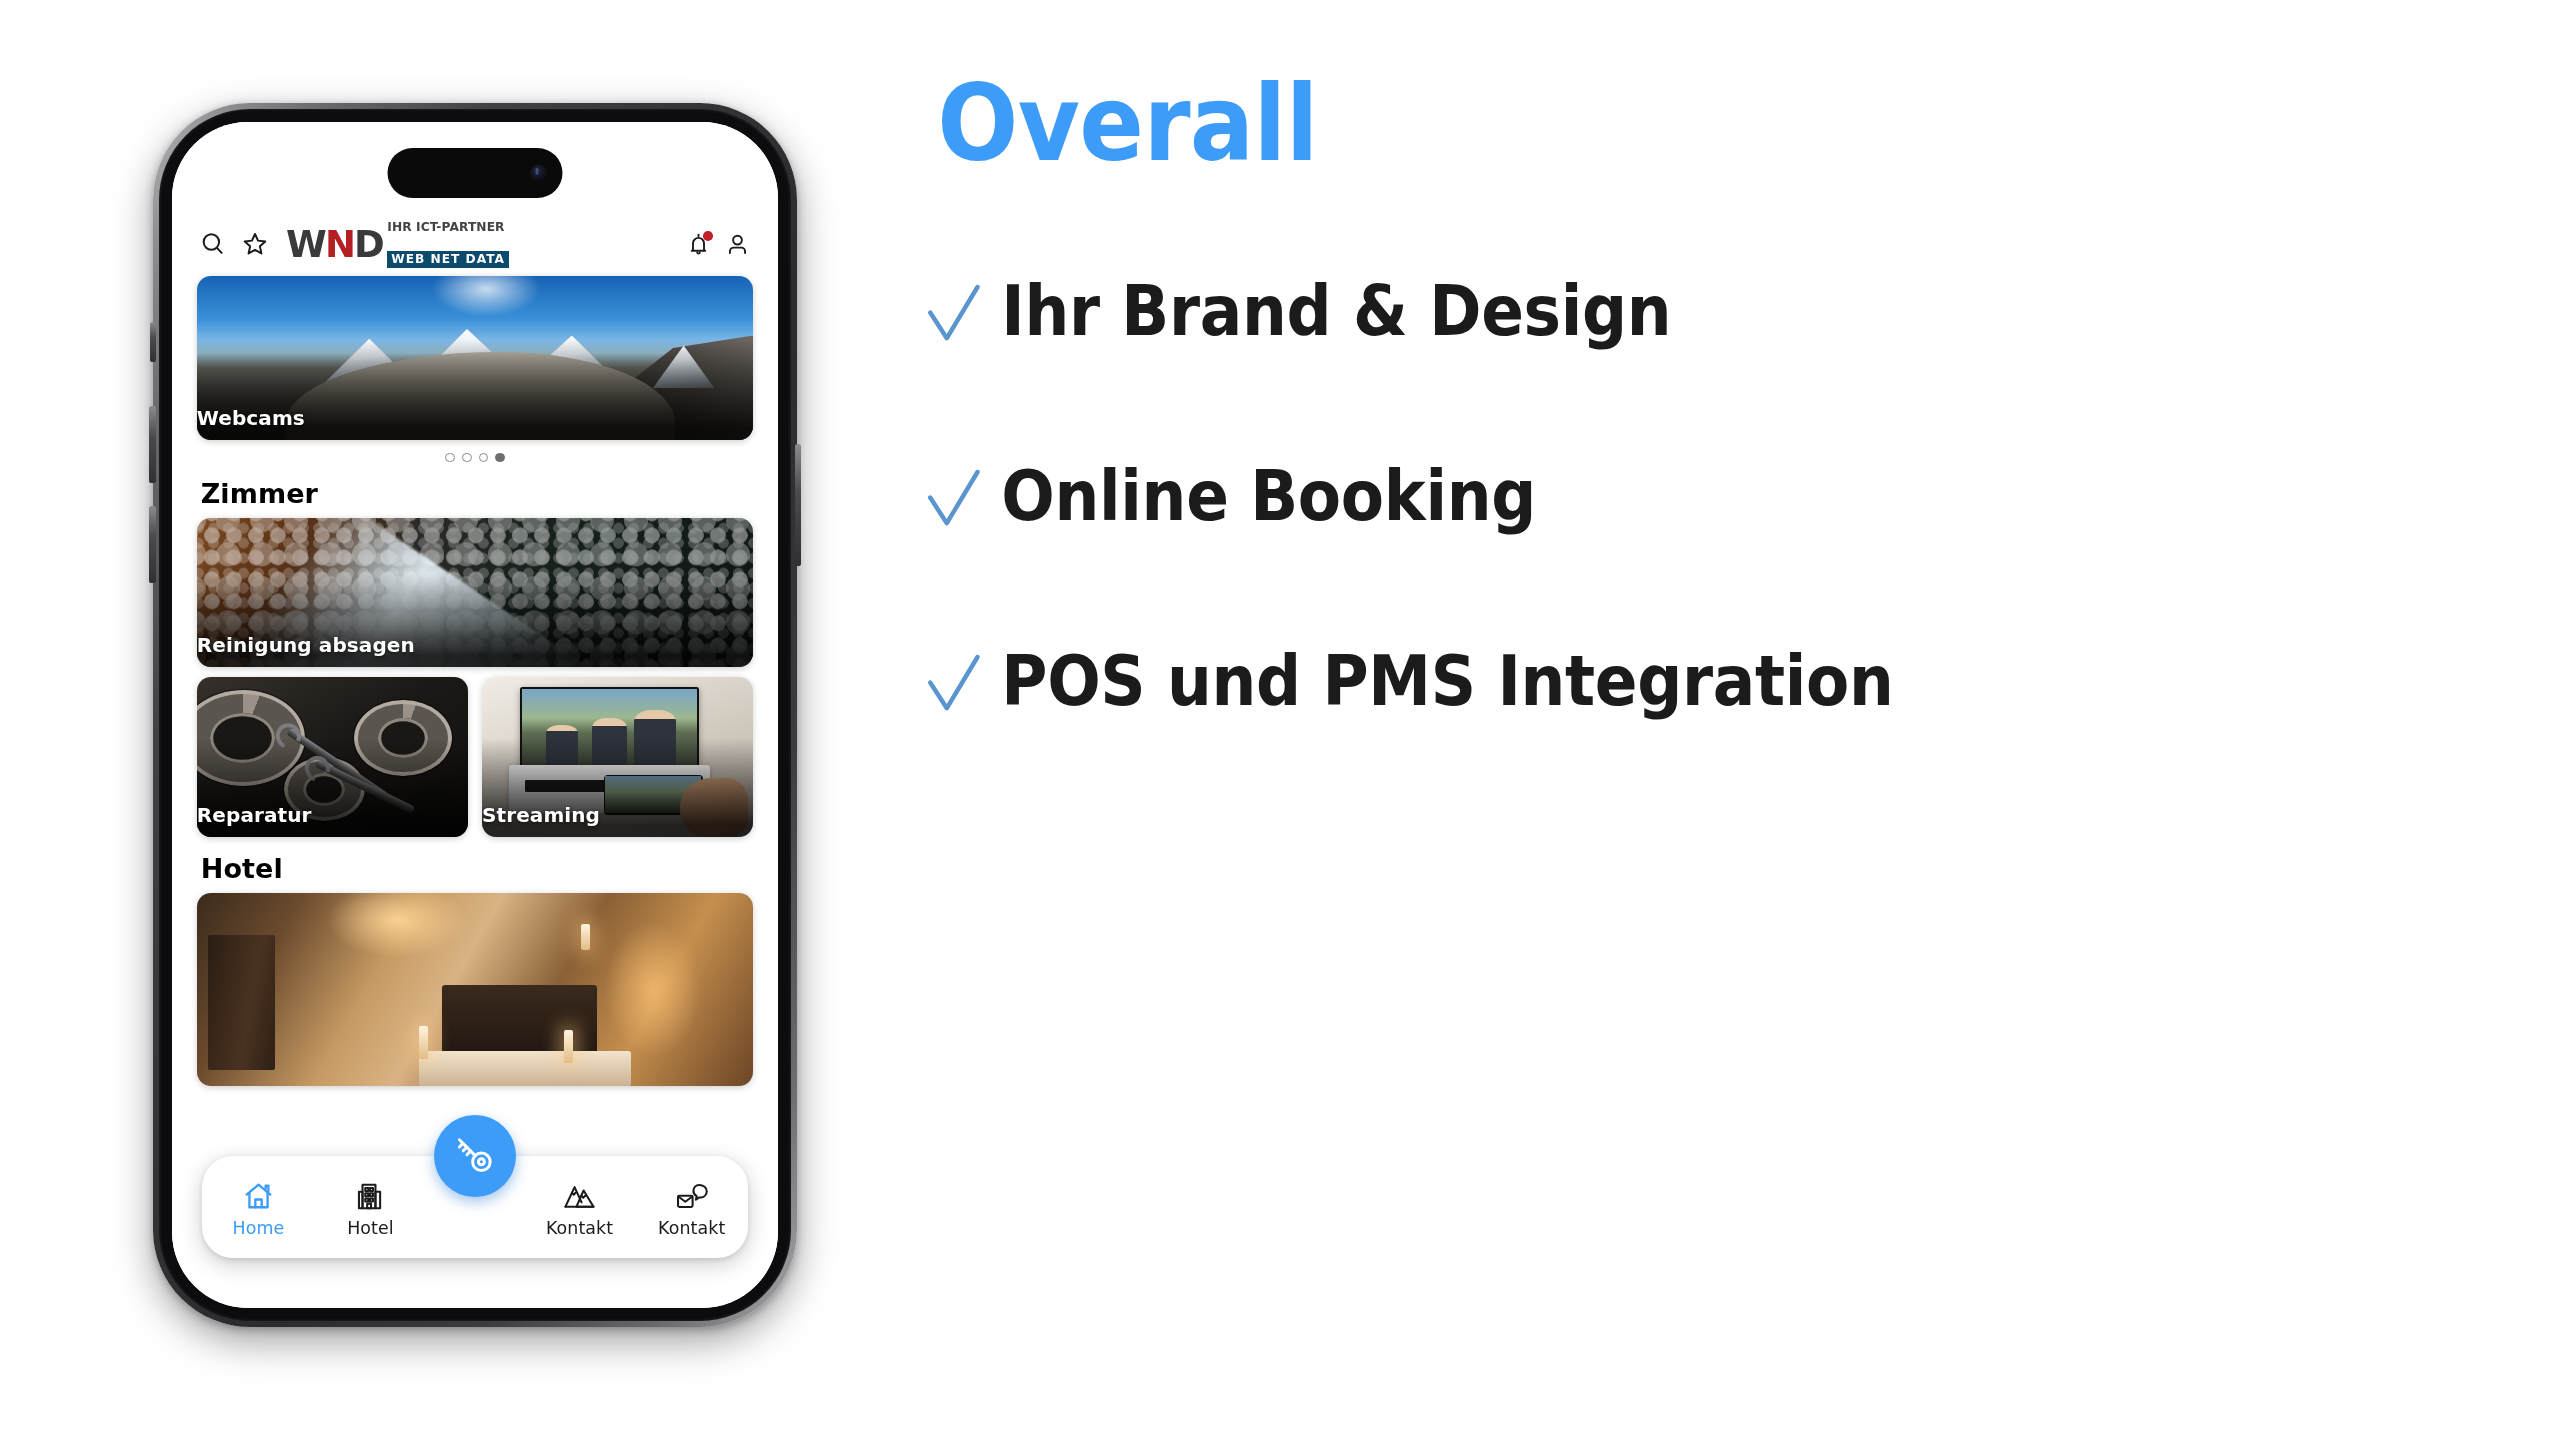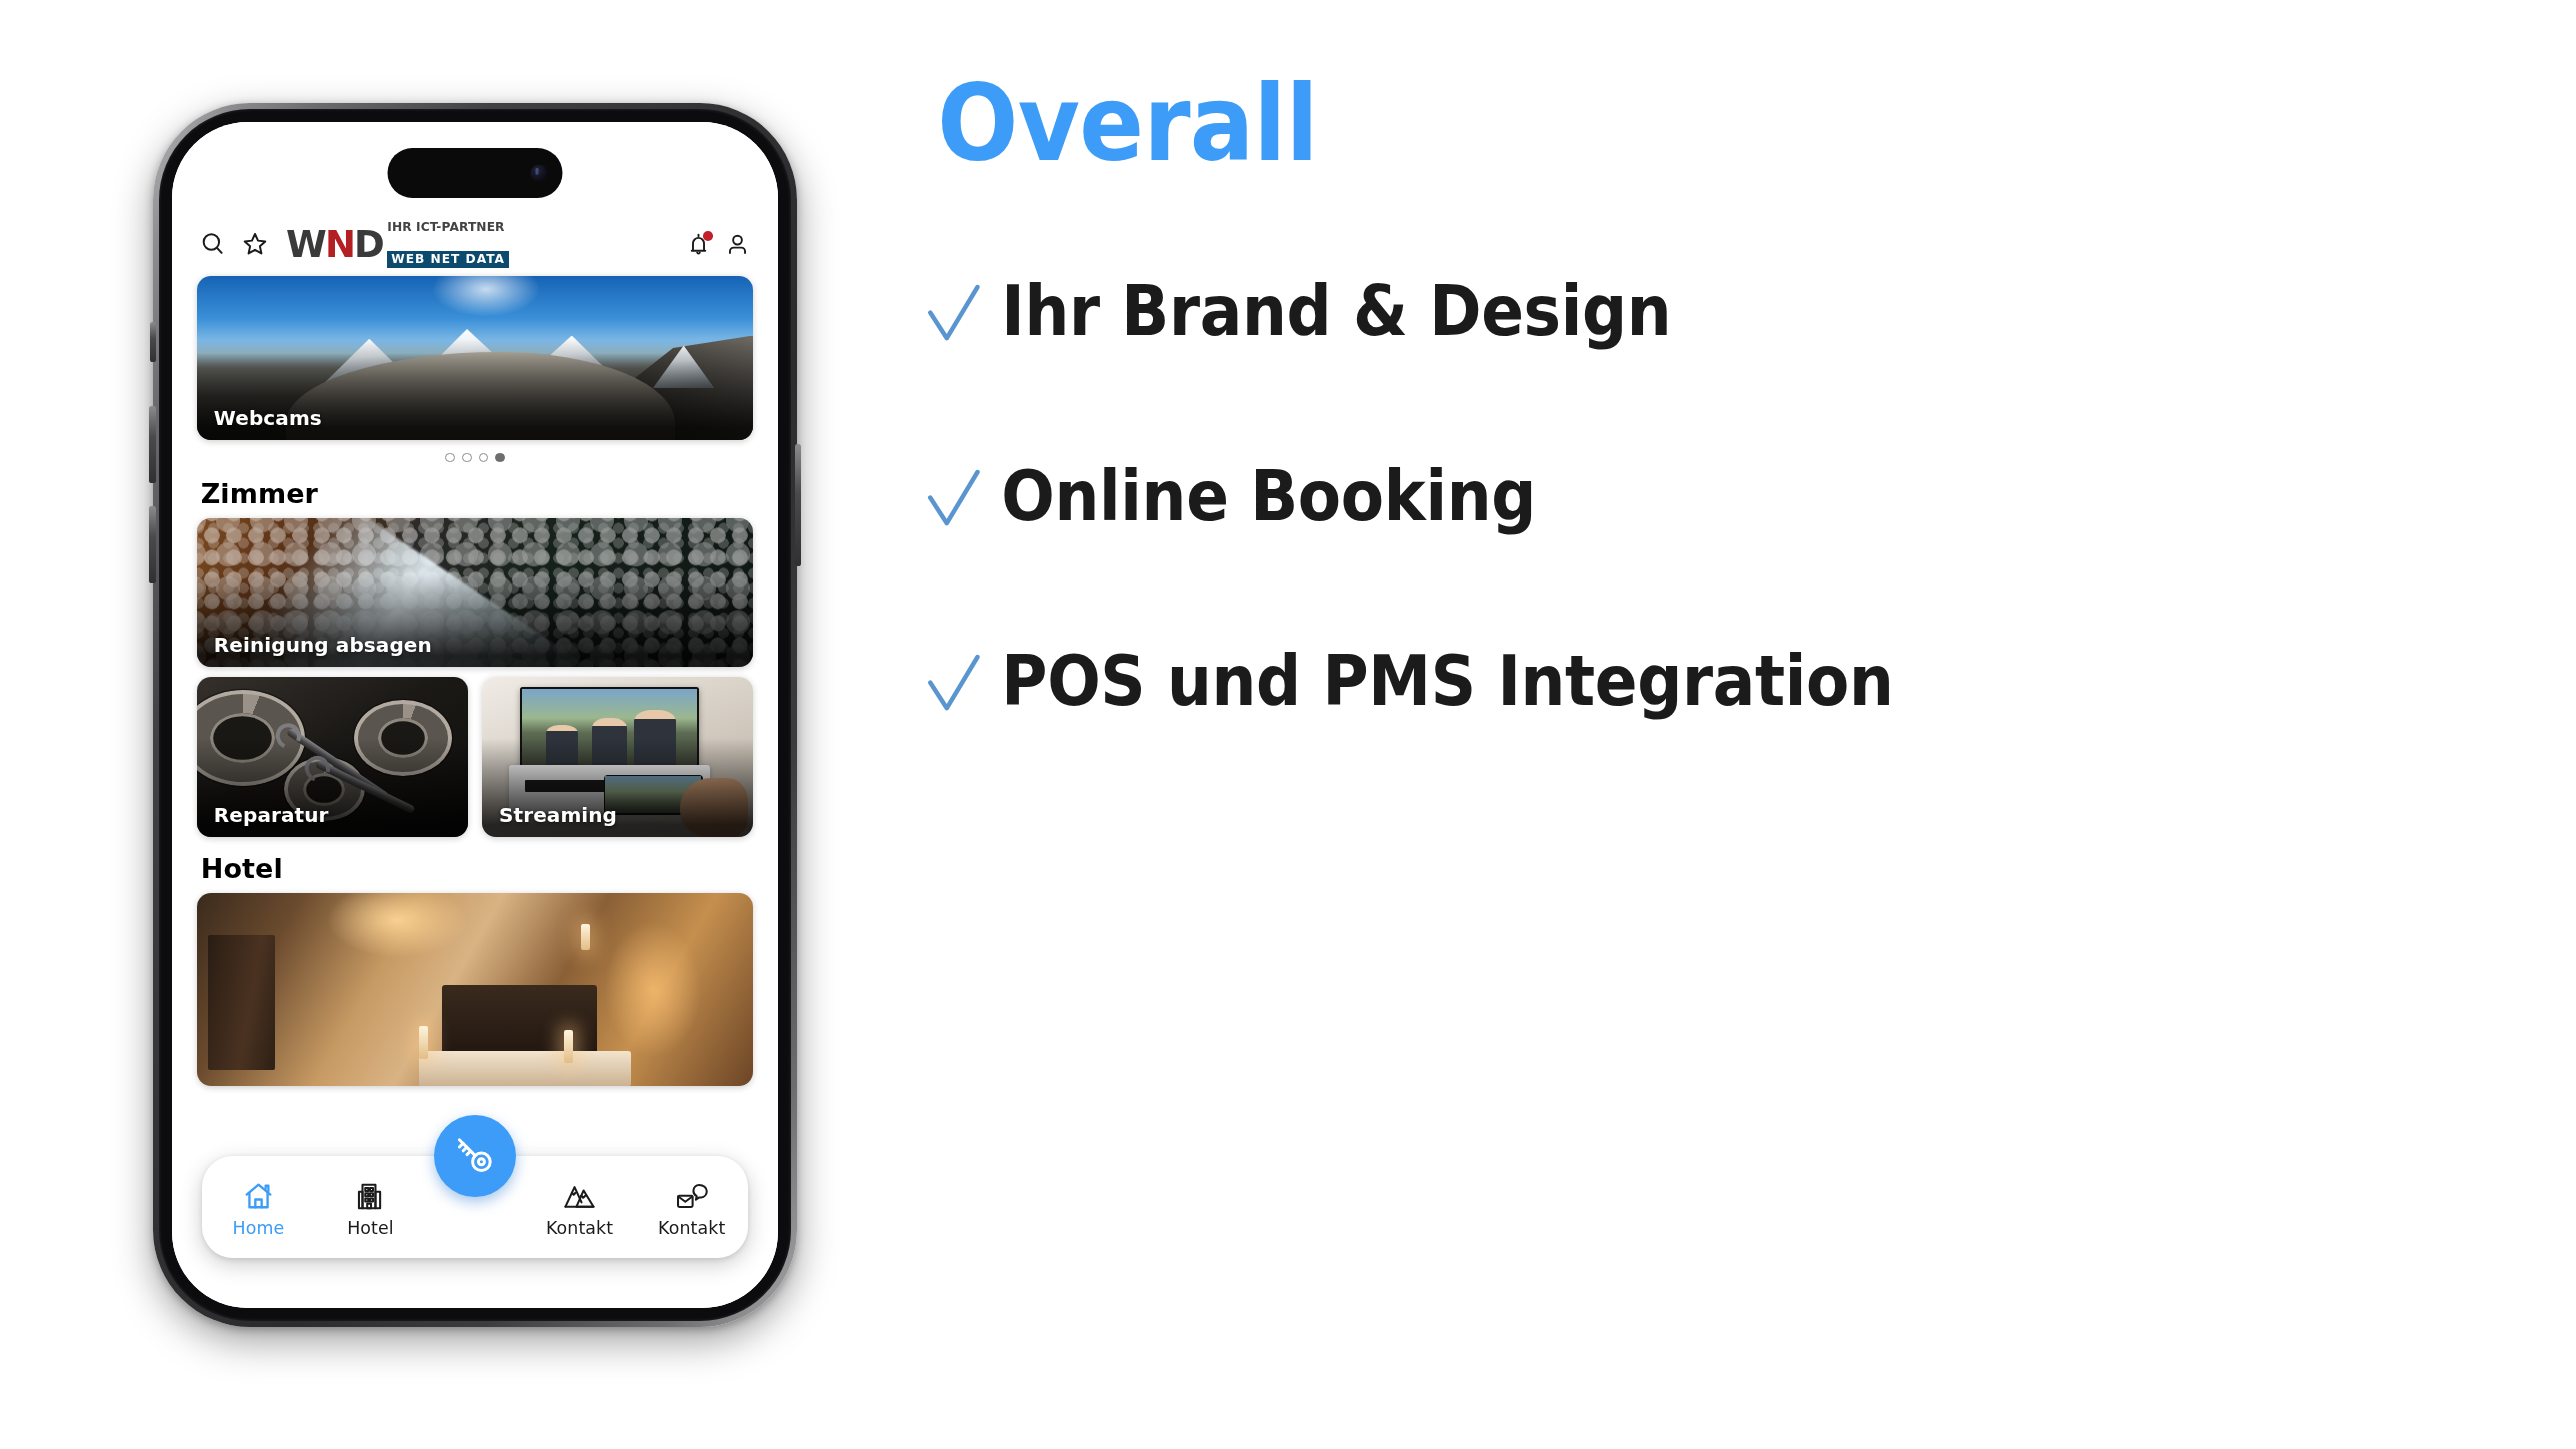--- a/index.html
+++ b/index.html
@@ -162,21 +162,21 @@
     border-radius: 14px;
     overflow: hidden;
     box-shadow: 0 1.9px 6.4px rgba(0,0,0,.18);
   }
   .card .img { position: absolute; inset: 0; }
   .card .veil {
     position: absolute; left:0; right:0; bottom:0; height: 62%;
     background: linear-gradient(180deg, rgba(0,0,0,0) 0%, rgba(0,0,0,.82) 88%);
   }
   .card .cap {
-    position: absolute; left: 17px; bottom: 10.3px;
+    position: absolute; left: 0; bottom: 10.3px;
     color: #fff;
     font-family: "DejaVu Sans", sans-serif;
     font-weight: 700;
     font-size: 20px;
     text-shadow: 0 1.3px 3.9px rgba(0,0,0,.7);
     letter-spacing: 0.1px;
   }
 
   .hero { height: 164px; margin-top: 5.2px; }
 

